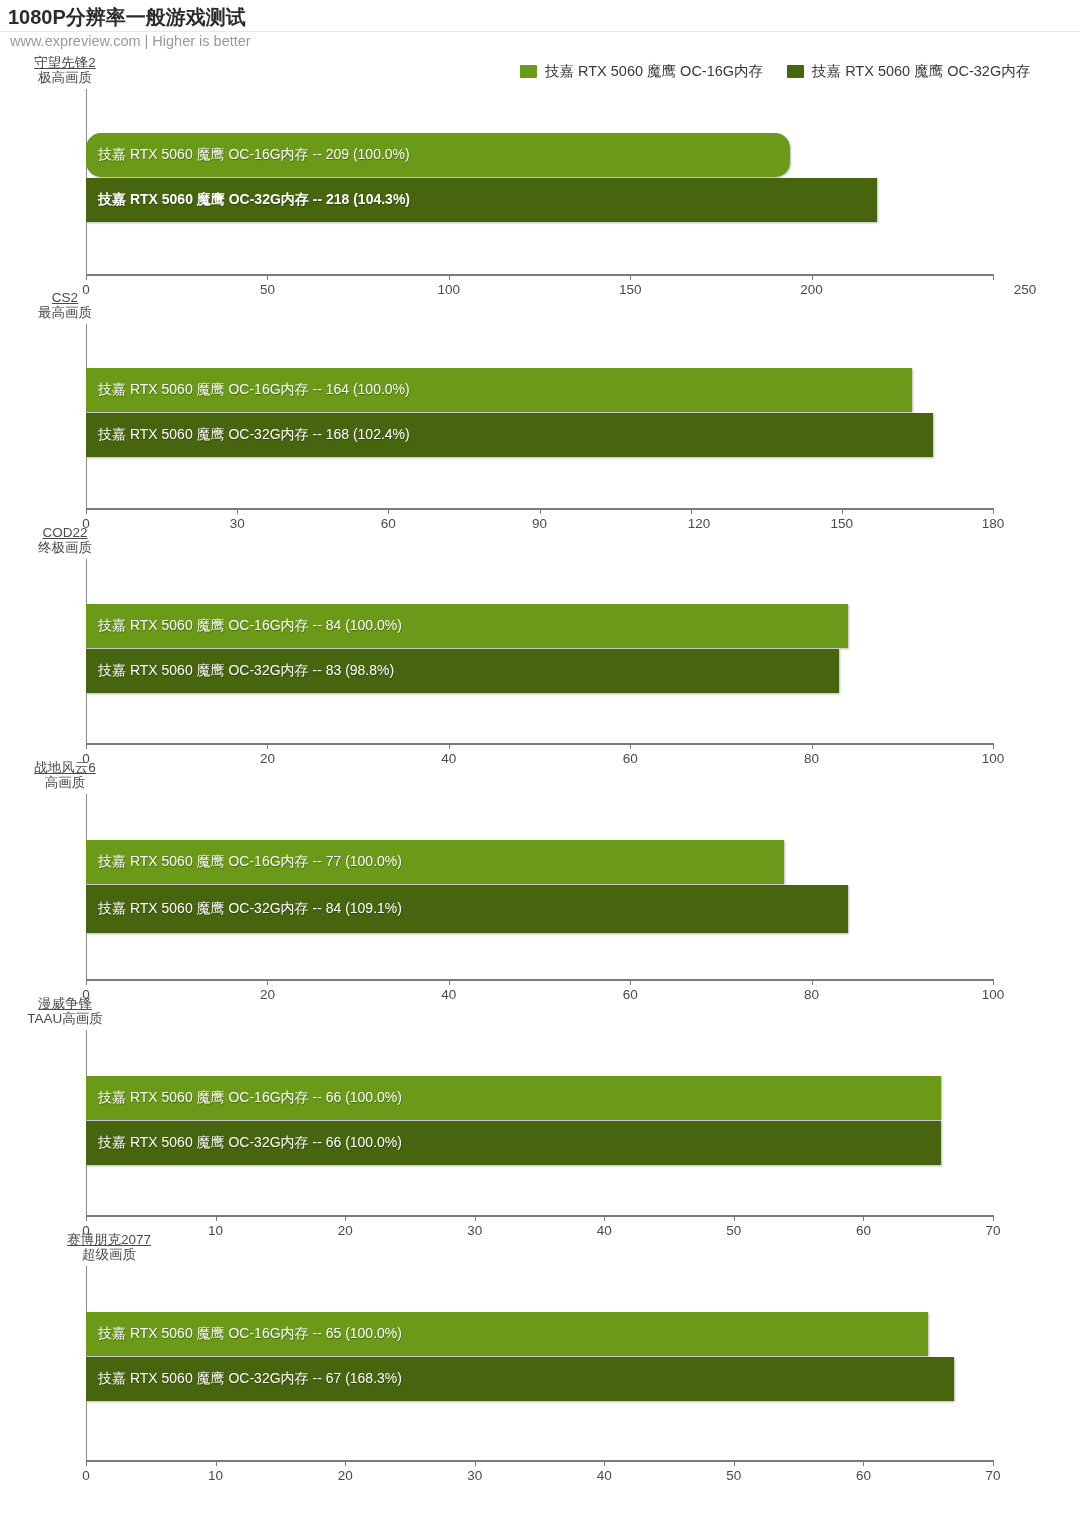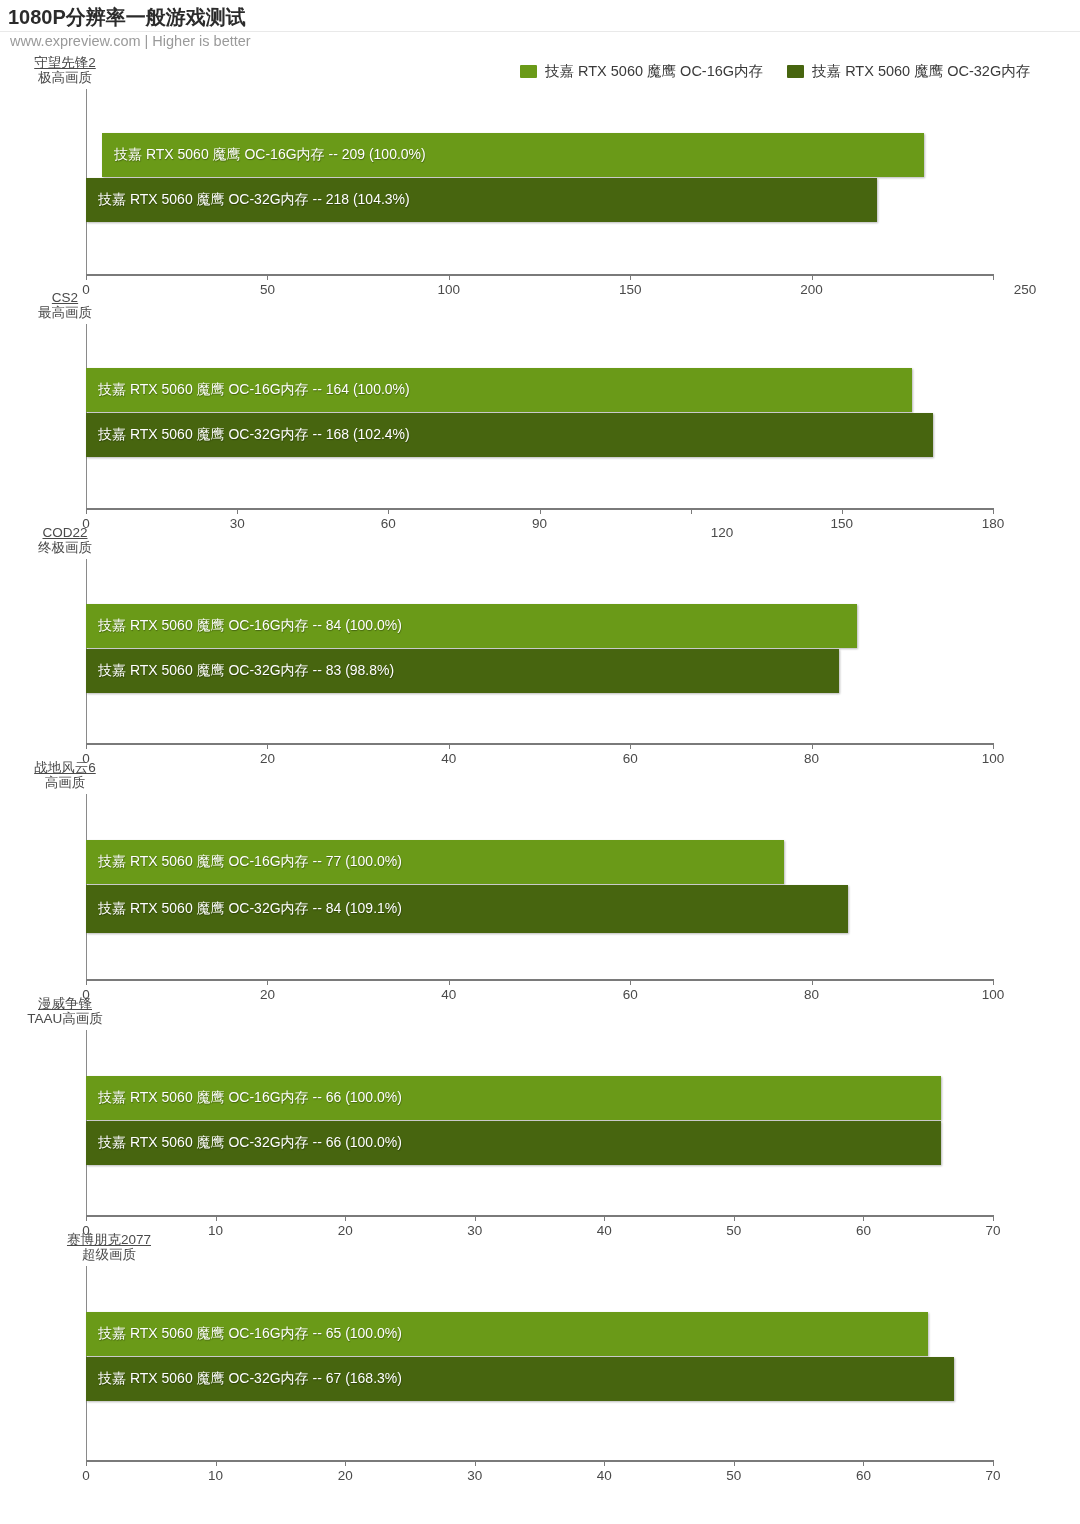--- a/index.html
+++ b/index.html
@@ -177,44 +177,44 @@
           <div class="tick-label" style="left: 181.4px;">50</div>
           <div class="tick" style="left: 362.8px;"></div>
           <div class="tick-label" style="left: 362.8px;">100</div>
           <div class="tick" style="left: 544.2px;"></div>
           <div class="tick-label" style="left: 544.2px;">150</div>
           <div class="tick" style="left: 725.6px;"></div>
           <div class="tick-label" style="left: 725.6px;">200</div>
           <div class="tick" style="left: 907px;"></div>
           <div class="tick-label" style="left: 939px;">250</div>
         </div>
-        <div class="bar" style="left: 102px; top: 133px; width: 822px; height: 44px; background: rgb(106, 154, 24);">
+        <div class="bar" style="left: 86px; top: 133px; width: 704px; height: 44px; background: rgb(106, 154, 24); border-radius: 15px;">
           <span class="bar-text">技嘉 RTX 5060 魔鹰 OC-16G内存  --  209 (100.0%)</span>
         </div>
-        <div class="bar" style="left: 86px; top: 178px; width: 790.904px; height: 44px; background: rgb(71, 101, 15);">
+        <div class="bar" style="left: 86px; top: 178px; width: 790.904px; height: 44px; background: rgb(71, 101, 15); font-weight: bold;">
           <span class="bar-text">技嘉 RTX 5060 魔鹰 OC-32G内存  --  218 (104.3%)</span>
         </div>
       </div>
       <div class="group" style="top: 0px;">
         <div class="cat-label" style="top: 290px;">
           <span class="l1">CS2</span>
           <span class="l2">最高画质</span>
         </div>
         <div class="axis-vert" style="top: 324px; height: 184px;"></div>
         <div class="axis-horiz" style="top: 508px;">
           <div class="tick" style="left: 0px;"></div>
           <div class="tick-label" style="left: 0px;">0</div>
           <div class="tick" style="left: 151.167px;"></div>
           <div class="tick-label" style="left: 151.167px;">30</div>
           <div class="tick" style="left: 302.333px;"></div>
           <div class="tick-label" style="left: 302.333px;">60</div>
           <div class="tick" style="left: 453.5px;"></div>
           <div class="tick-label" style="left: 453.5px;">90</div>
           <div class="tick" style="left: 604.667px;"></div>
-          <div class="tick-label" style="left: 636px; margin-top: 9px;">120</div>
+          <div class="tick-label" style="left: 613px;">120</div>
           <div class="tick" style="left: 755.833px;"></div>
           <div class="tick-label" style="left: 755.833px;">150</div>
           <div class="tick" style="left: 907px;"></div>
           <div class="tick-label" style="left: 907px;">180</div>
         </div>
         <div class="bar" style="left: 86px; top: 368px; width: 826.378px; height: 44px; background: rgb(106, 154, 24);">
           <span class="bar-text">技嘉 RTX 5060 魔鹰 OC-16G内存  --  164 (100.0%)</span>
         </div>
         <div class="bar" style="left: 86px; top: 413px; width: 846.533px; height: 44px; background: rgb(71, 101, 15);">
           <span class="bar-text">技嘉 RTX 5060 魔鹰 OC-32G内存  --  168 (102.4%)</span>
@@ -233,21 +233,21 @@
           <div class="tick-label" style="left: 181.4px;">20</div>
           <div class="tick" style="left: 362.8px;"></div>
           <div class="tick-label" style="left: 362.8px;">40</div>
           <div class="tick" style="left: 544.2px;"></div>
           <div class="tick-label" style="left: 544.2px;">60</div>
           <div class="tick" style="left: 725.6px;"></div>
           <div class="tick-label" style="left: 725.6px;">80</div>
           <div class="tick" style="left: 907px;"></div>
           <div class="tick-label" style="left: 907px;">100</div>
         </div>
-        <div class="bar" style="left: 86px; top: 604px; width: 761.88px; height: 44px; background: rgb(106, 154, 24); padding-left: 9px;">
+        <div class="bar" style="left: 86px; top: 604px; width: 761.88px; height: 44px; background: rgb(106, 154, 24);">
           <span class="bar-text">技嘉 RTX 5060 魔鹰 OC-16G内存  --  84 (100.0%)</span>
         </div>
         <div class="bar" style="left: 86px; top: 649px; width: 752.81px; height: 44px; background: rgb(71, 101, 15);">
           <span class="bar-text">技嘉 RTX 5060 魔鹰 OC-32G内存  --  83 (98.8%)</span>
         </div>
       </div>
       <div class="group" style="top: 0px;">
         <div class="cat-label" style="top: 760px;">
           <span class="l1">战地风云6</span>
           <span class="l2">高画质</span>

